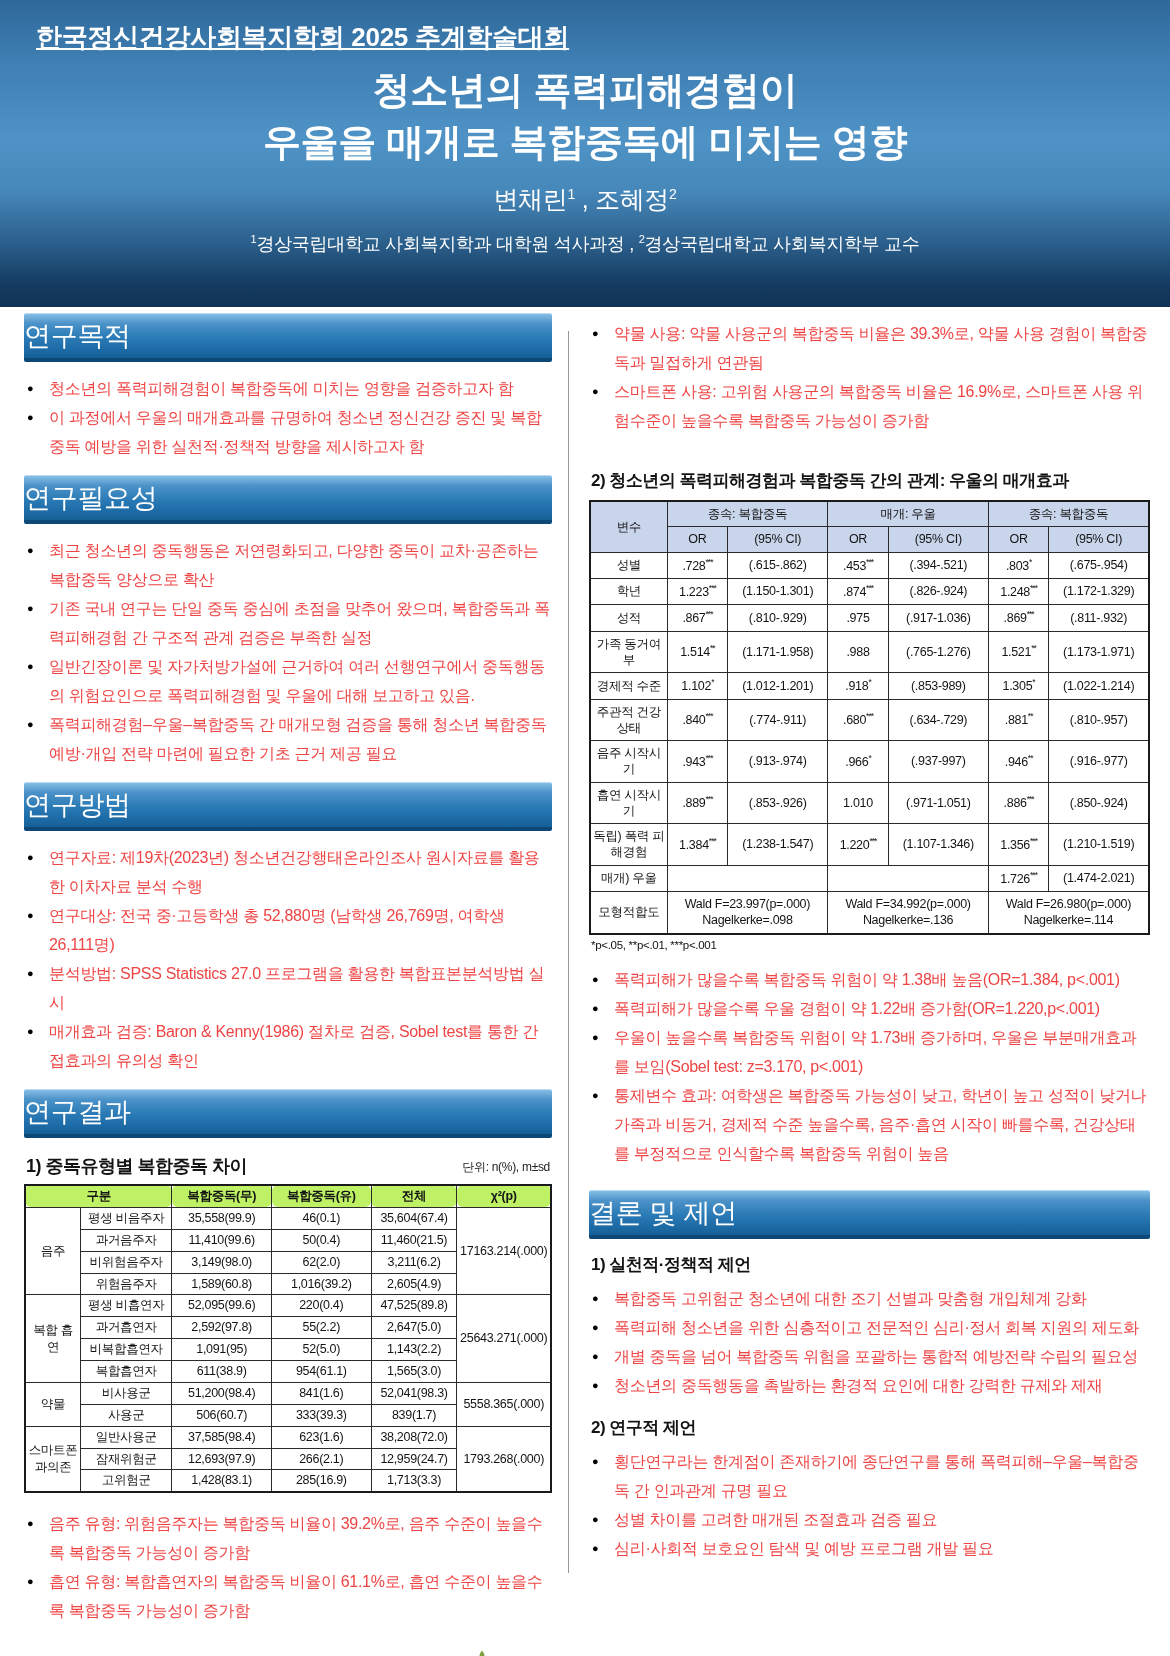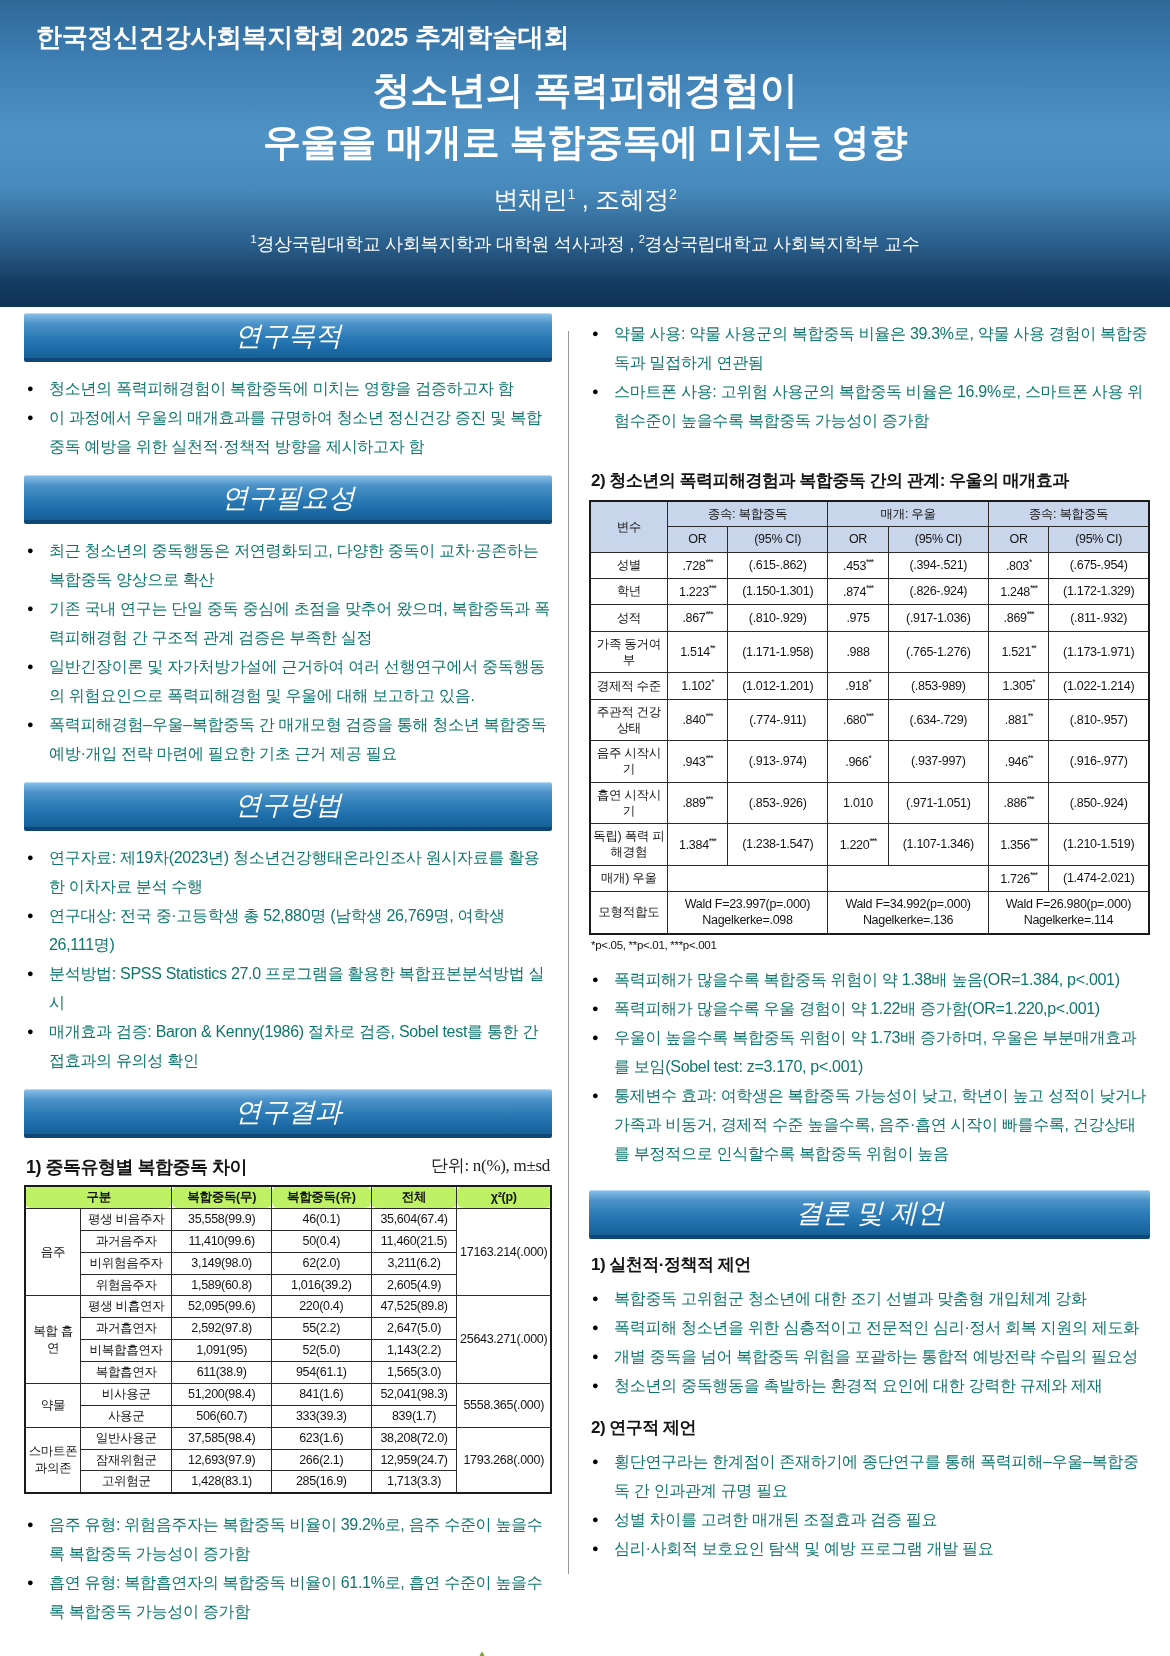--- a/index.html
+++ b/index.html
@@ -8,52 +8,52 @@
     font-family:"Liberation Sans","DejaVu Sans",sans-serif;
     letter-spacing:-0.3px;overflow:hidden;
   }
   .poster{width:1170px;height:1656px;display:flex;flex-direction:column;}
 
   
   .header{
     height:307px;flex:0 0 307px;position:relative;color:#fff;
     background:linear-gradient(180deg,#2e6899 0%,#3f7fb3 20%,#4f93c6 45%,#4688ba 62%,#2a5d89 80%,#143a5f 93%,#0f3356 100%);
   }
-  .conference{position:absolute;top:20px;left:36px;font-size:26px;font-weight:bold;}
+  .conference{position:absolute;top:20px;left:36px;font-size:26px;font-weight:bold;text-decoration:underline;}
   .title{ text-align:center;padding-top:64px;font-size:38px;font-weight:bold;line-height:1.38;}
   .authors{text-align:center;margin-top:14px;font-size:25px;}
   .authors sup{font-size:14px;}
   .affiliation{text-align:center;margin-top:16px;font-size:18px;}
   .affiliation sup{font-size:11px;}
 
   
   .main{flex:1;display:flex;padding:6px 20px 0 24px;}
   .col-left{width:528px;flex:0 0 528px;}
   .divider{width:1px;background:#989898;margin:18px 20px 66px 16px;}
   .col-right{flex:1;min-width:0;}
 
   .bar{
-    height:44px;display:flex;align-items:center;justify-content:center;
+    height:44px;display:flex;align-items:center;justify-content:flex-start;
     color:#fff;font-size:27px;border-radius:2px;
     background:linear-gradient(180deg,#85bde6 0%,#4b92c8 22%,#2a7ab5 55%,#1c6aa5 82%,#166097 100%);
-    border-top:1px solid #b9dcf2;border-bottom:4px solid #0d4876;font-style:italic;
+    border-top:1px solid #b9dcf2;border-bottom:4px solid #0d4876;
   }
   .mt{margin-top:14px;}
 
   ul.bullets{list-style:none;margin:12px 0 14px 0;padding:0;}
   ul.bullets li{
-    position:relative;padding-left:25px;font-size:16px;line-height:29px;color:#0f766e;
+    position:relative;padding-left:25px;font-size:16px;line-height:29px;color:#ef4444;
   }
   ul.bullets li::before{
     content:"\25CF";position:absolute;left:3px;top:0;font-size:11px;line-height:29px;color:#000;
   }
 
   .res-head{display:flex;justify-content:space-between;align-items:flex-end;margin:16px 2px 6px 2px;gap:28px;}
   .res-title{font-size:18px;font-weight:bold;letter-spacing:-0.5px;}
-  .unit{font-size:17px;color:#222;padding-bottom:2px;font-family:Liberation Serif, serif;}
+  .unit{font-size:12px;color:#222;padding-bottom:2px;}
   .sub-heading{font-size:17px;font-weight:bold;margin:20px 2px 8px 2px;letter-spacing:-0.5px;}
 
   
   table{border-collapse:collapse;width:100%;background:#fff;}
   .t1{border:2px solid #1a1a1a;}
   .t1 th,.t1 td{border:1px solid #2a2a2a;text-align:center;font-size:12.5px;padding:2px 2px;line-height:1.35;}
   .t1 thead th{background:#bef264;font-weight:bold;border-radius:6px;}
   .t2{border:2px solid #1a1a1a;}
   .t2 th,.t2 td{border:1px solid #2a2a2a;text-align:center;font-size:12.5px;padding:4px 2px;line-height:1.3;}
   .t2 thead th{background:#c8d5eb;font-weight:normal;}

